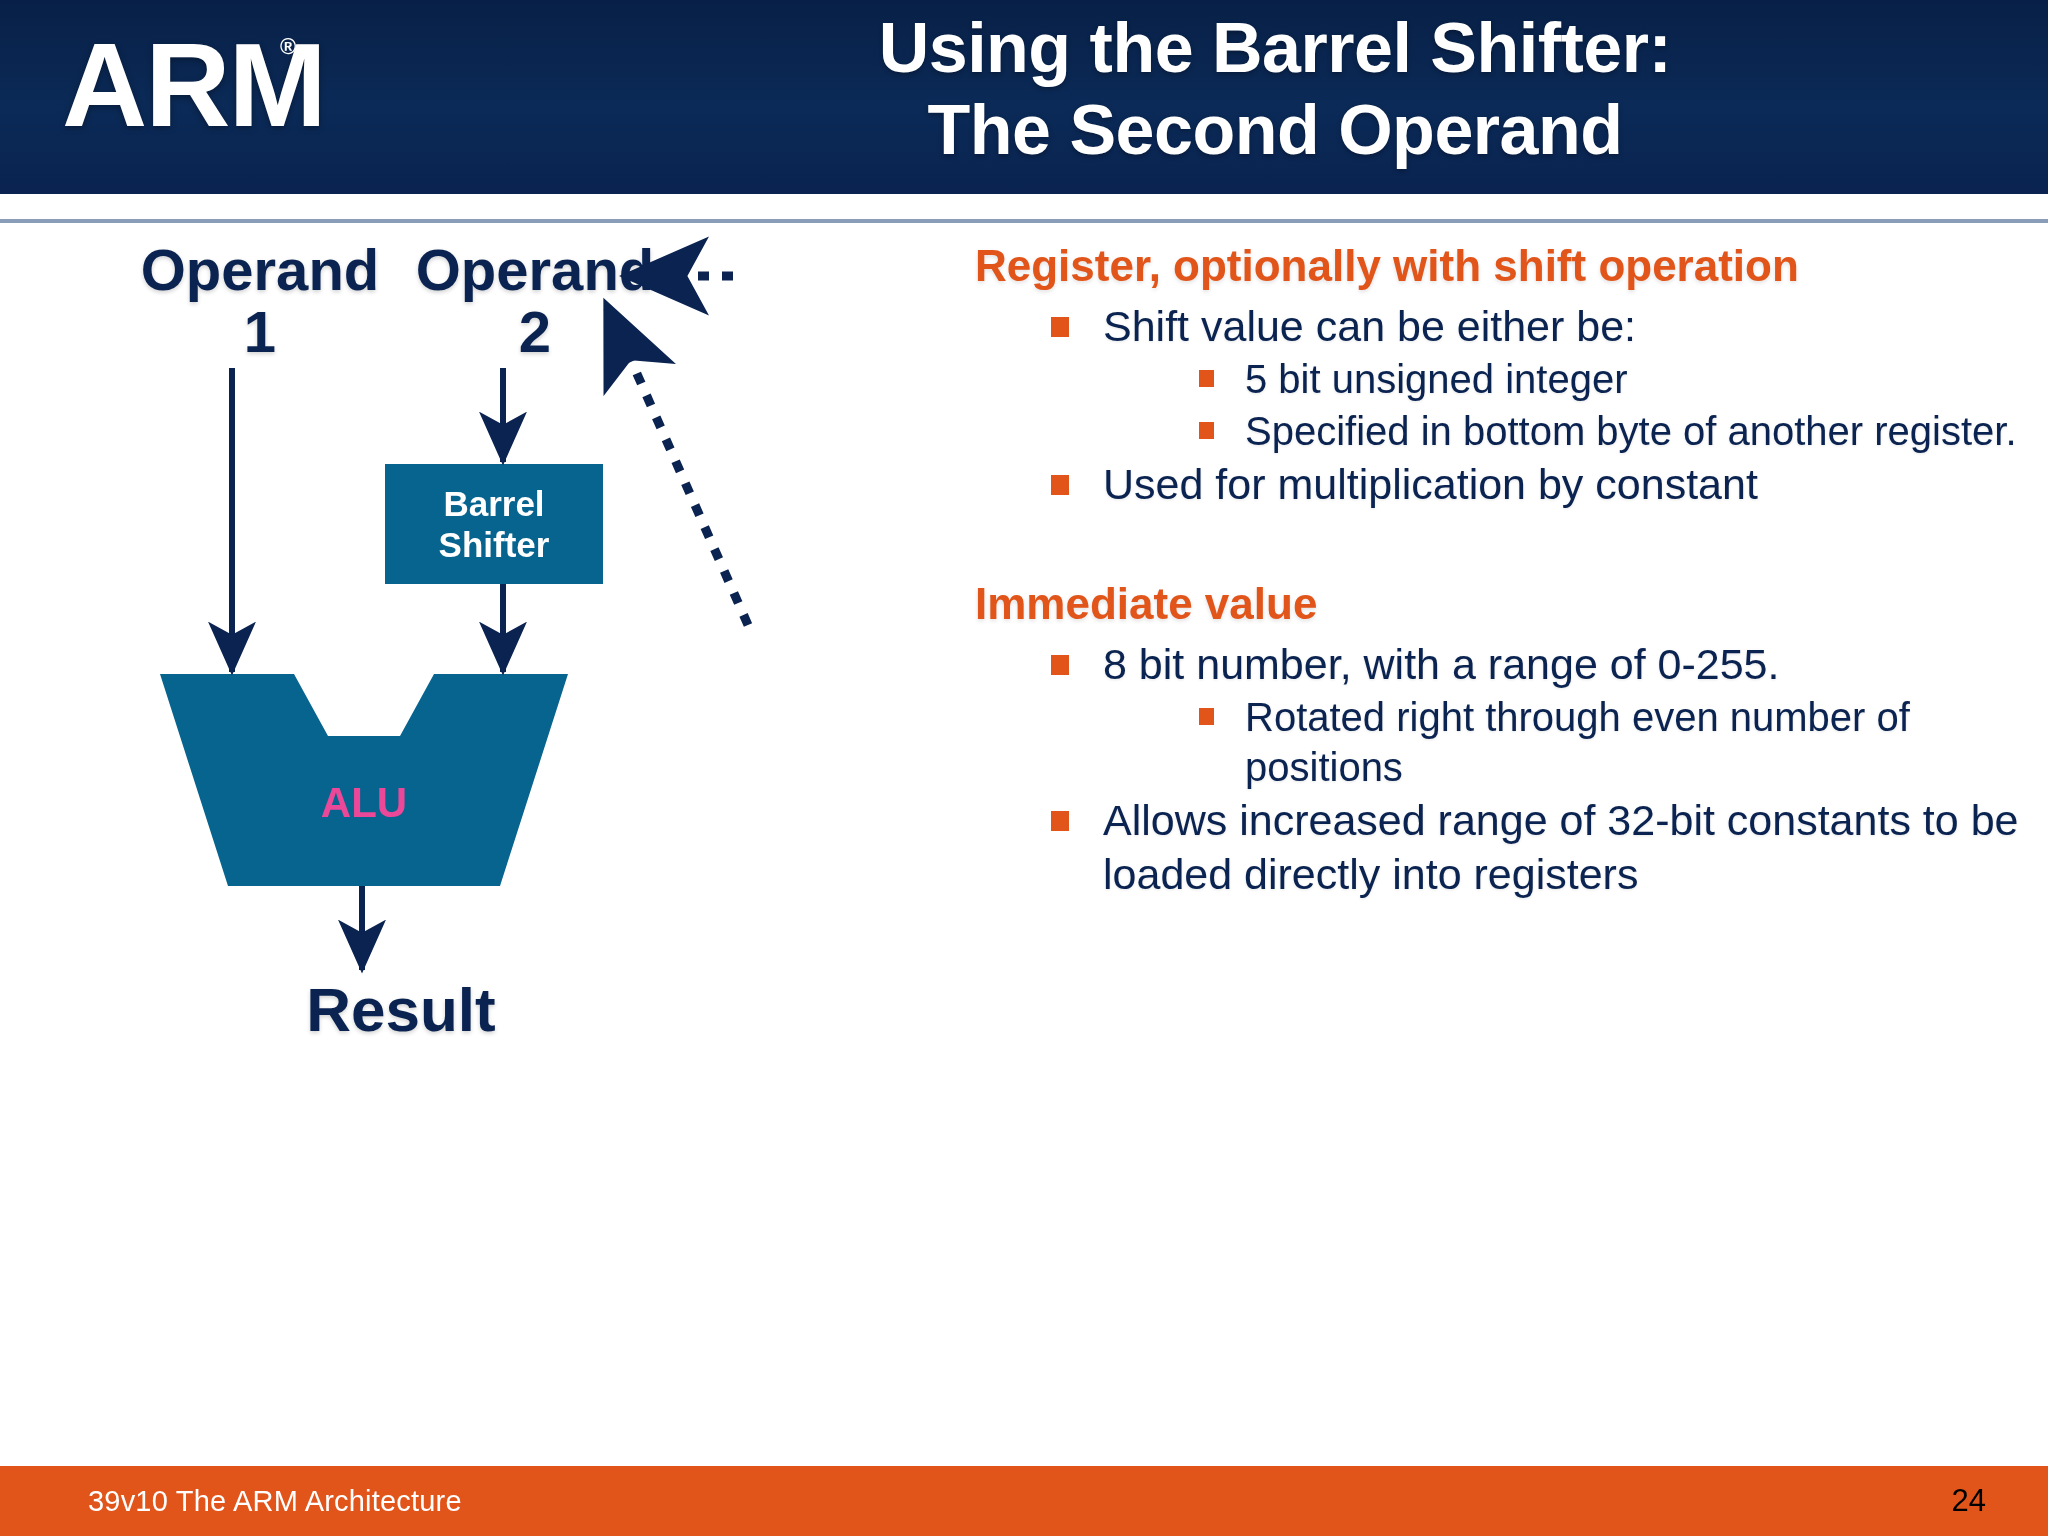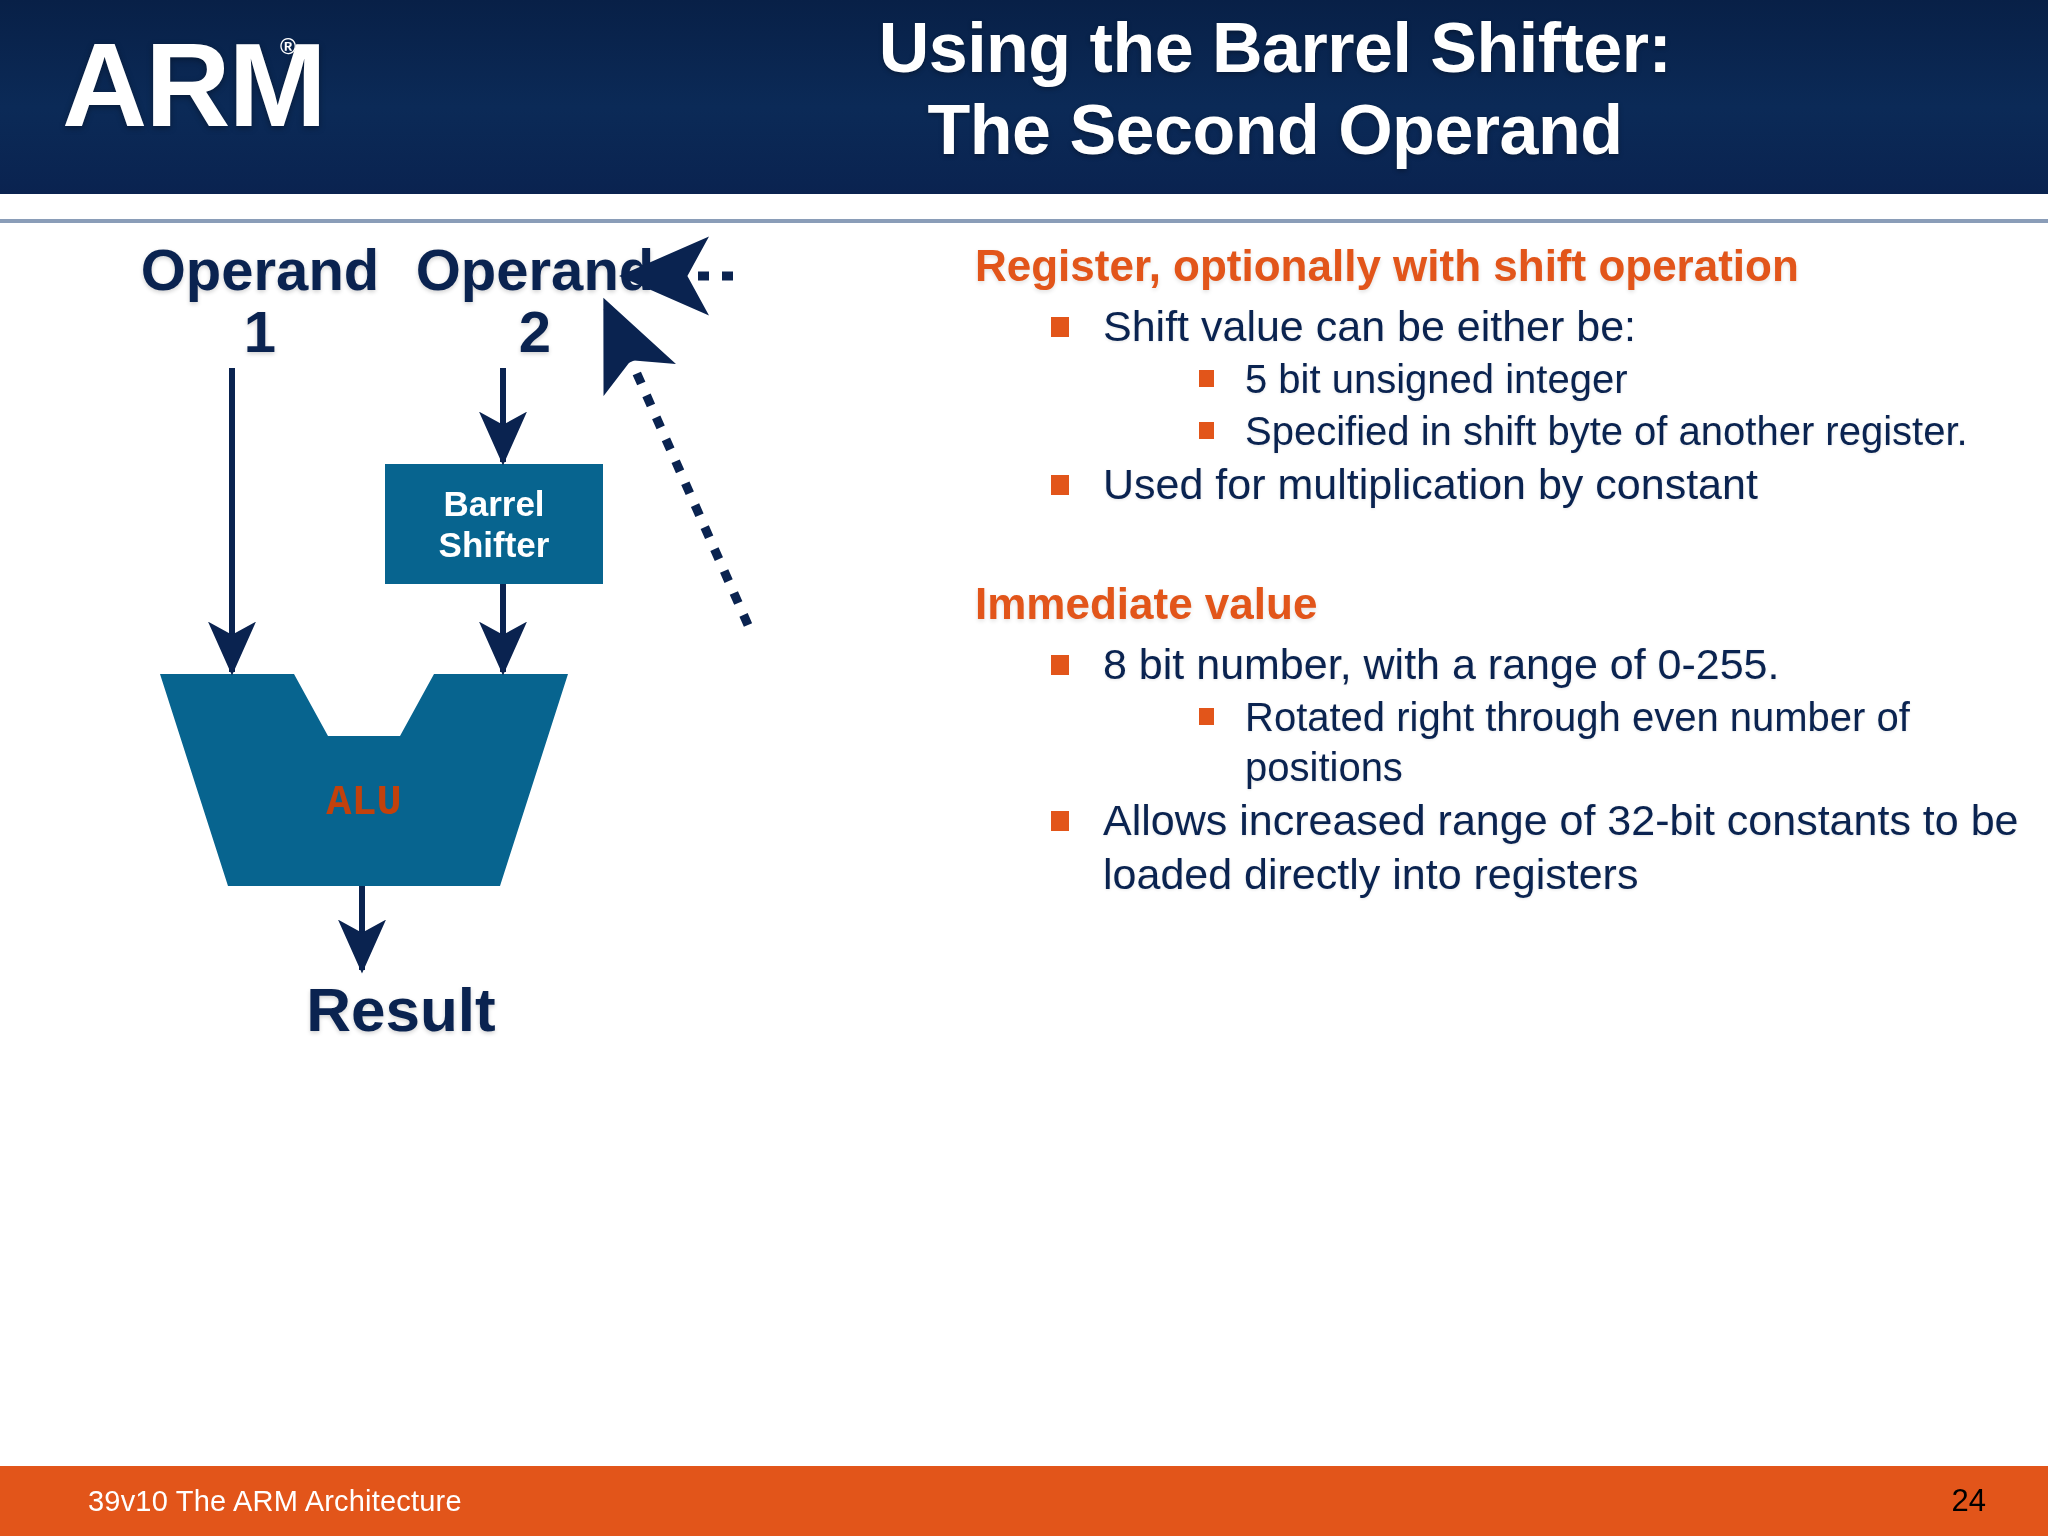--- a/index.html
+++ b/index.html
@@ -54,21 +54,21 @@
   .bshift-box{
     position:absolute;left:385px;top:245px;width:218px;height:120px;
     background:#07648f;color:#ffffff;font-weight:bold;font-size:35px;
     display:flex;flex-direction:column;align-items:center;justify-content:center;
     line-height:1.18;text-align:center;
   }
 
   .alu{position:absolute;left:160px;top:455px;width:408px;height:212px;}
   .alu-label{
     position:absolute;left:160px;top:560px;width:408px;
-    text-align:center;color:#c2410c;font-weight:bold;font-size:42px;font-family:Liberation Mono, monospace;
+    text-align:center;color:#ec4899;font-weight:bold;font-size:42px;
   }
 
   .svg-layer{position:absolute;left:0;top:0;width:2048px;height:1536px;pointer-events:none;}
 
   
   .content{position:absolute;left:975px;top:242px;width:1060px;}
   .grp-head{
     color:#e2551a;font-weight:bold;font-size:44px;line-height:1.1;
     text-shadow:0 2px 4px rgba(0,0,0,.12);
     margin:0 0 10px 0;white-space:nowrap;
@@ -172,21 +172,21 @@
     <div>
       <div class="grp-head">Register, optionally with shift operation</div>
       <ul class="lv1">
         <li class="bullet">
           <span>Shift value can be either be:</span>
           <ul class="lv2">
             <li class="bullet sub">
               <span>5 bit unsigned integer</span>
             </li>
             <li class="bullet sub">
-              <span>Specified in shift byte of another register.</span>
+              <span>Specified in bottom byte of another register.</span>
             </li>
           </ul>
         </li>
         <li class="bullet">
           <span>Used for multiplication by constant</span>
         </li>
       </ul>
     </div>
 
     <div class="grp2">

